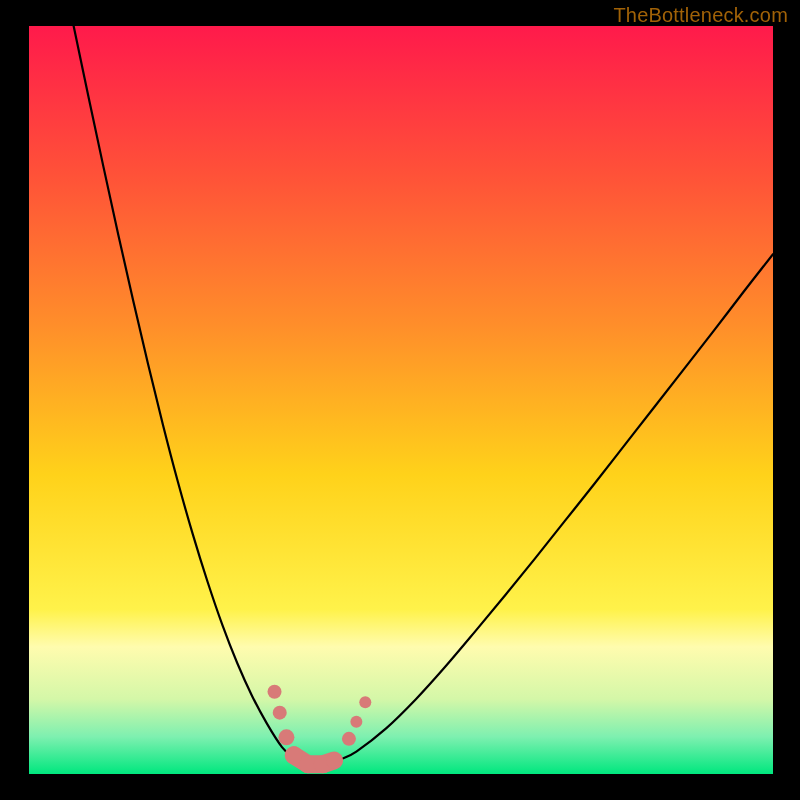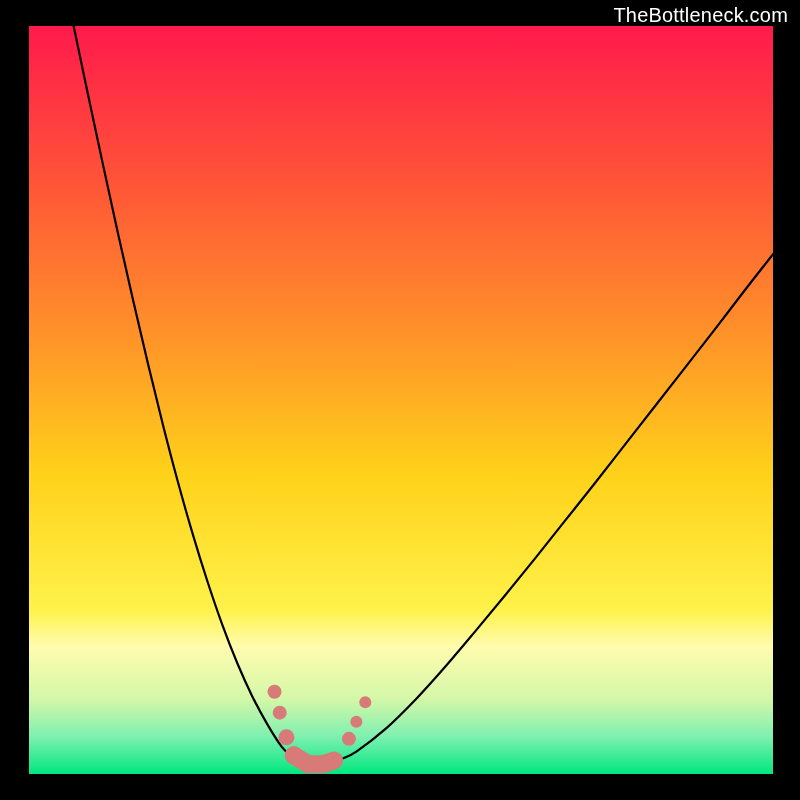--- a/index.html
+++ b/index.html
@@ -22,21 +22,21 @@
     left: 29px;
     top: 26px;
     width: 744px;
     height: 748px;
     overflow: hidden;
   }
   .watermark {
     position: absolute;
     top: 4px;
     right: 12px;
-    color: #ffffff;
+    color: #a16207;
     font-size: 20px;
     font-weight: 500;
     letter-spacing: 0.2px;
     z-index: 10;
     user-select: none;
   }
 </style>
 </head>
 <body>
 

